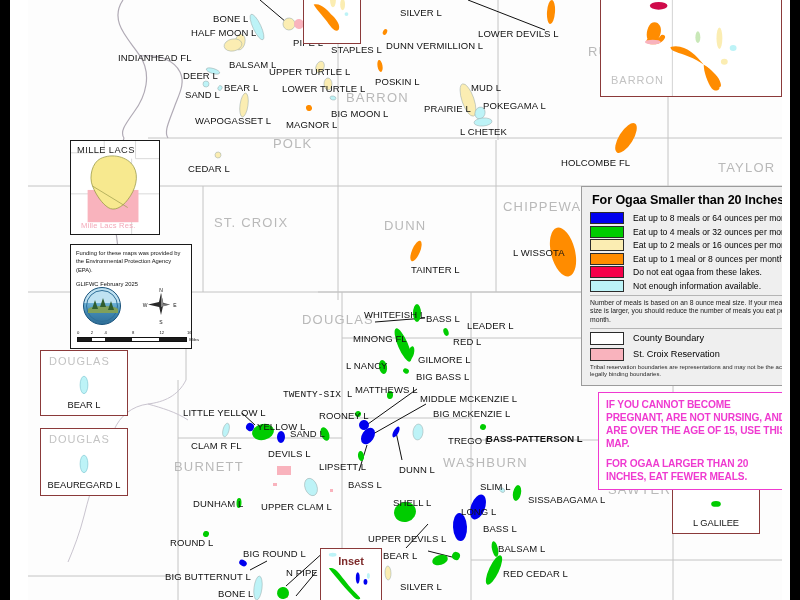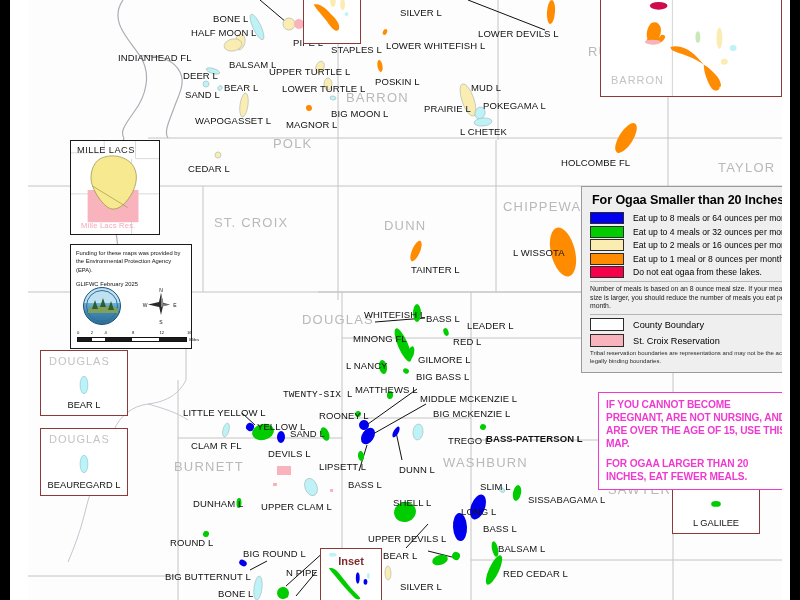--- a/index.html
+++ b/index.html
@@ -459,21 +459,21 @@
         <div class="lake-label" style="left: 155px; top: 70px;">DEER L</div>
         <div class="lake-label" style="left: 196px; top: 82px;">BEAR L</div>
         <div class="lake-label" style="left: 157px; top: 89px;">SAND L</div>
         <div class="lake-label" style="left: 167px; top: 115px;">WAPOGASSET L</div>
         <div class="lake-label" style="left: 265px; top: 37px;">PIPE L</div>
         <div class="lake-label" style="left: 241px; top: 66px;">UPPER TURTLE L</div>
         <div class="lake-label" style="left: 254px; top: 83px;">LOWER TURTLE L</div>
         <div class="lake-label" style="left: 258px; top: 119px;">MAGNOR L</div>
         <div class="lake-label" style="left: 303px; top: 44px;">STAPLES L</div>
         <div class="lake-label" style="left: 372px; top: 7px;">SILVER L</div>
-        <div class="lake-label" style="left: 358px; top: 40px;">LOWER WHITEFISH L</div>
+        <div class="lake-label" style="left: 358px; top: 40px;">DUNN VERMILLION L</div>
         <div class="lake-label" style="left: 450px; top: 28px;">LOWER DEVILS L</div>
         <div class="lake-label" style="left: 347px; top: 76px;">POSKIN L</div>
         <div class="lake-label" style="left: 303px; top: 108px;">BIG MOON L</div>
         <div class="lake-label" style="left: 443px; top: 82px;">MUD L</div>
         <div class="lake-label" style="left: 396px; top: 103px;">PRAIRIE L</div>
         <div class="lake-label" style="left: 455px; top: 100px;">POKEGAMA L</div>
         <div class="lake-label" style="left: 432px; top: 126px;">L CHETEK</div>
         <div class="lake-label" style="left: 618px; top: 35px;">SAND L</div>
         <div class="lake-label" style="left: 673px; top: 32px;">SPRING L</div>
         <div class="lake-label" style="left: 708px; top: 27px;">GRANITE L</div>
@@ -662,20 +662,24 @@
             <span class="lbl">Eat up to 2 meals or 16 ounces per month.</span>
           </div>
           <div class="legend-row">
             <div class="swatch" style="background: rgb(255, 140, 0);"></div>
             <span class="lbl">Eat up to 1 meal or 8 ounces per month.</span>
           </div>
           <div class="legend-row">
             <div class="swatch" style="background: rgb(245, 0, 74);"></div>
             <span class="lbl">Do not eat ogaa from these lakes.</span>
           </div>
+          <div class="legend-row">
+            <div class="swatch" style="background: rgb(189, 243, 247);"></div>
+            <span class="lbl">Not enough information available.</span>
+          </div>
         </div>
       <div class="legend-note">Number of meals is based on an 8 ounce meal size. If your meal size is larger, you should reduce the number of meals you eat per month.</div>
       <div class="legend-sep"></div>
       <div id="legend-bounds">
           <div class="legend-row2">
             <div class="swatch" style="background: rgb(255, 255, 255);"></div>
             <span class="lbl">County Boundary</span>
           </div>
           <div class="legend-row2">
             <div class="swatch" style="background: rgb(249, 179, 189);"></div>

